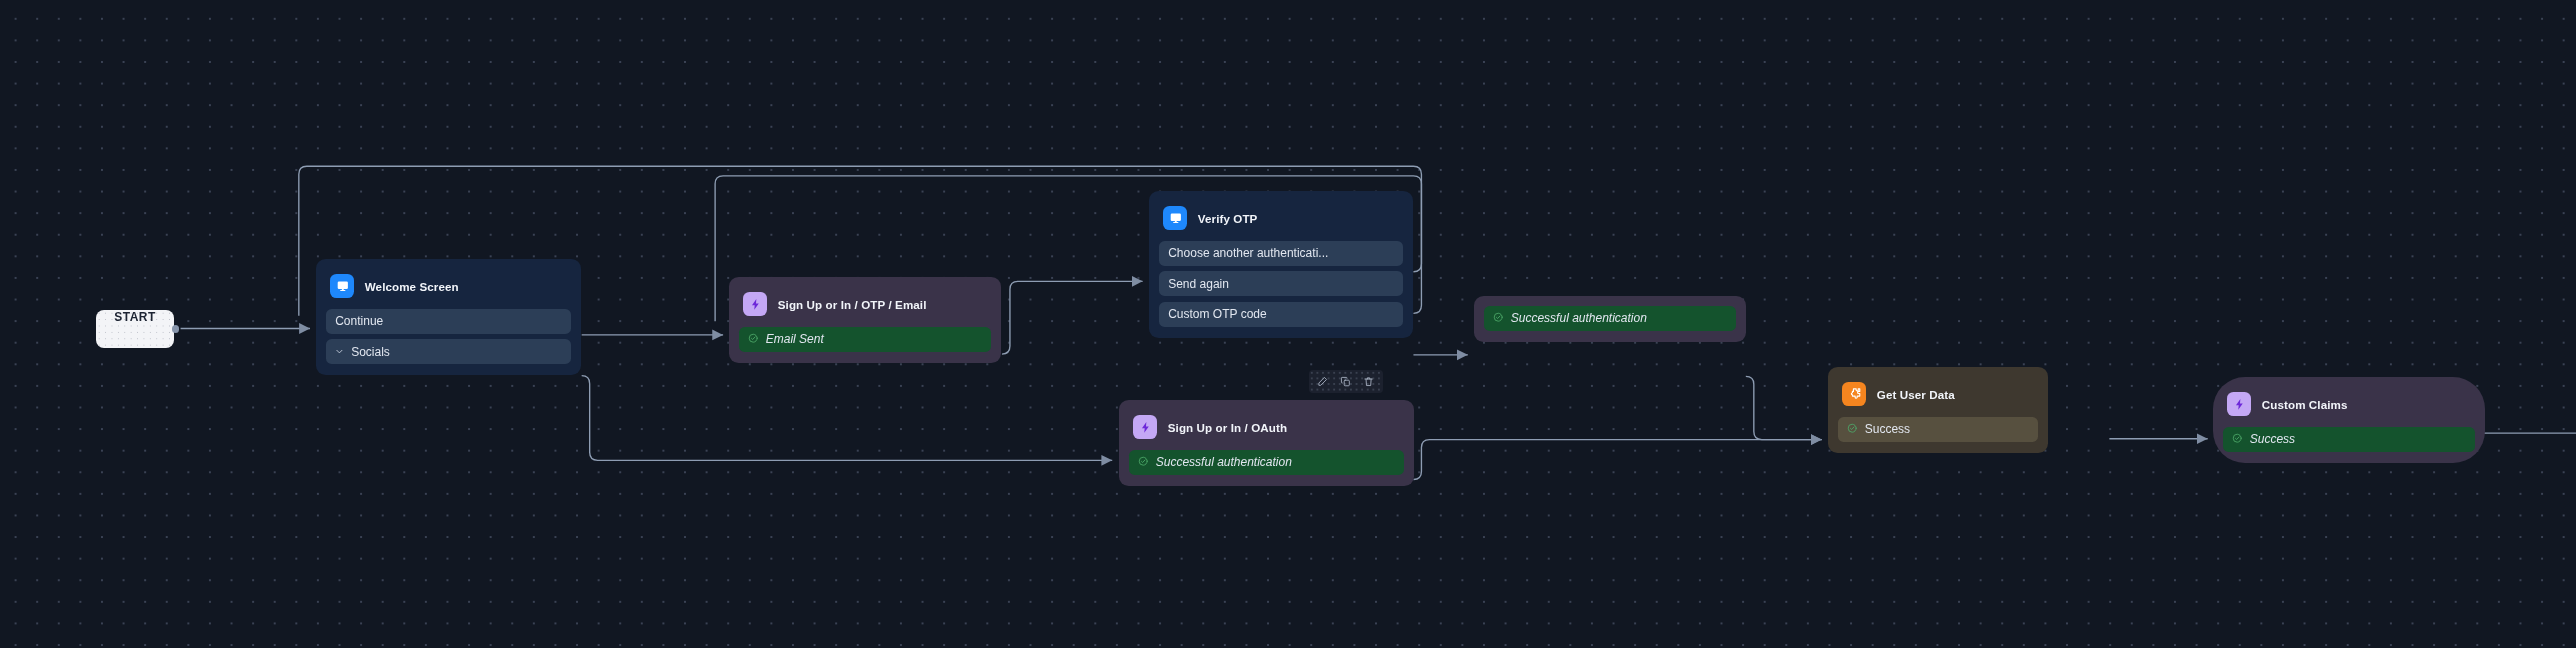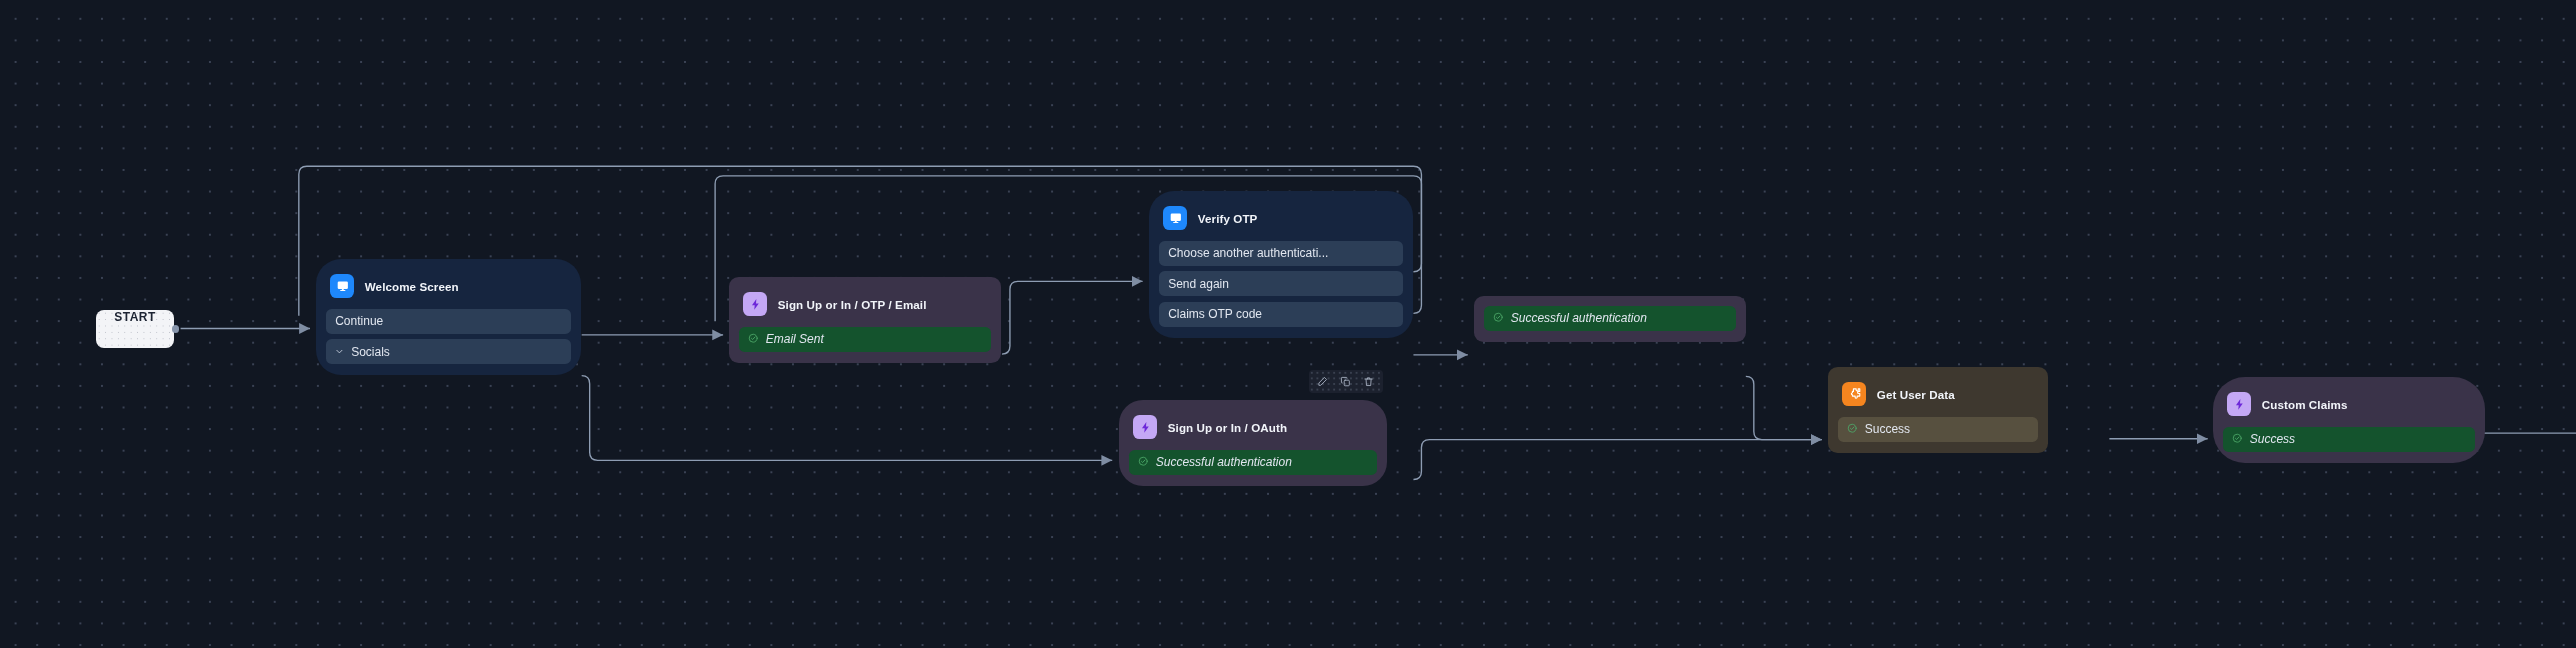--- a/index.html
+++ b/index.html
@@ -39,21 +39,21 @@
     position: relative;
     height: 25px; border-radius: 5.6px;
     display: flex; align-items: center; gap: 7.2px;
     padding: 0 9.6px; margin-bottom: 5.6px;
     font-size: 12px; color: #e2e7f0;
     white-space: nowrap; overflow: hidden;
   }
   .row:last-child { margin-bottom: 0; }
 
   
-  .node.screen { background: #16253f; border-radius: 25px; }
+  .node.screen { background: #16253f; }
   .node.screen .node-icon { background: #1e88fc; }
   .node.screen .row { background: #2c3e57; }
 
   
   .node.action { background: #3a3349; }
   .node.action .node-icon { background: #c4a8f5; }
   .node.action .row { background: #14532d; font-style: italic; }
 
   
   .node.integration { background: #3e382f; }
@@ -200,21 +200,21 @@
     </div>
     <div class="row">
       <span>Choose another authenticati...</span>
 
     </div>
     <div class="row">
       <span>Send again</span>
 
     </div>
     <div class="row">
-      <span>Claims OTP code</span>
+      <span>Custom OTP code</span>
 
     </div>
   </div>
 
   <div id="node-toolbar">
     <span class="tb-btn">
       <svg width="11.2" height="11.2" viewBox="0 0 24 24" fill="none" stroke="#aab3c4" stroke-width="1.9" stroke-linecap="round" stroke-linejoin="round">
         <path d="M16.5 3.5l4 4L8 20H4v-4z"></path>
       </svg>
     </span>
@@ -224,21 +224,21 @@
         <path d="M5 15H4.5A1.5 1.5 0 013 13.5V4.5A1.5 1.5 0 014.5 3h9A1.5 1.5 0 0115 4.5V5"></path>
       </svg>
     </span>
     <span class="tb-btn">
       <svg width="11.2" height="11.2" viewBox="0 0 24 24" fill="none" stroke="#aab3c4" stroke-width="1.9" stroke-linecap="round" stroke-linejoin="round">
         <path d="M4 6.5h16M9.5 6.5V4h5v2.5M6.5 6.5l1 14h9l1-14"></path>
       </svg>
     </span>
   </div>
 
-  <div class="node action" style="left:1119px; top:400px; width:268px;border-radius:24px;">
+  <div class="node action" style="left:1119px; top:400px; width:295px;">
     <div class="node-head">
       <span class="node-icon">
         <svg width="12.8" height="12.8" viewBox="0 0 24 24" fill="#6d28d9">
           <path d="M13.8 2 5.6 13.4h5.1L9.9 22l8.4-11.6h-5.2z"></path>
         </svg>
       </span>
       <span class="node-title">Sign Up or In / OAuth</span>
     </div>
     <div class="row">
       <span>

